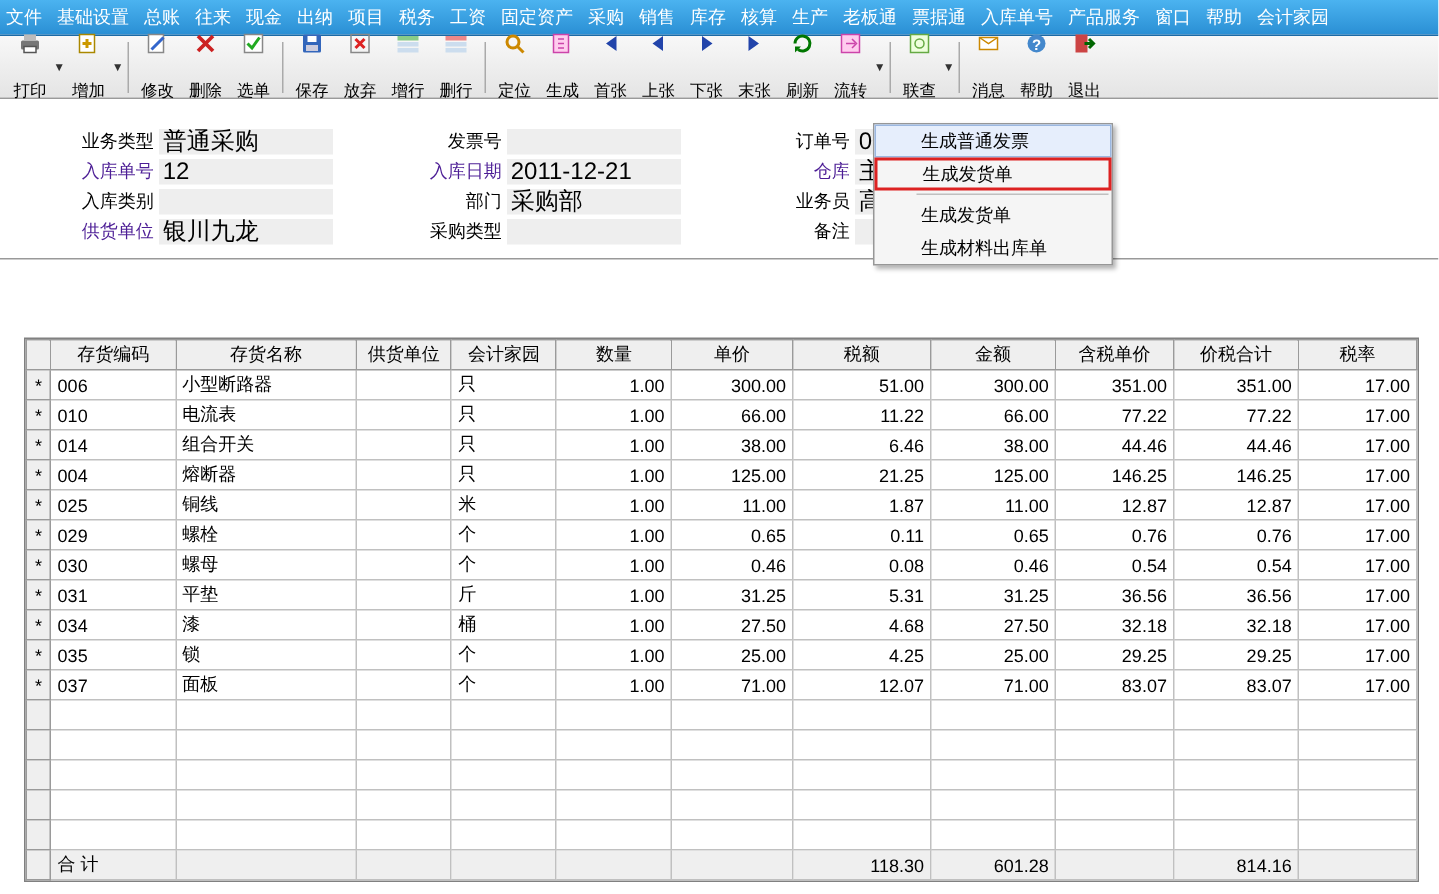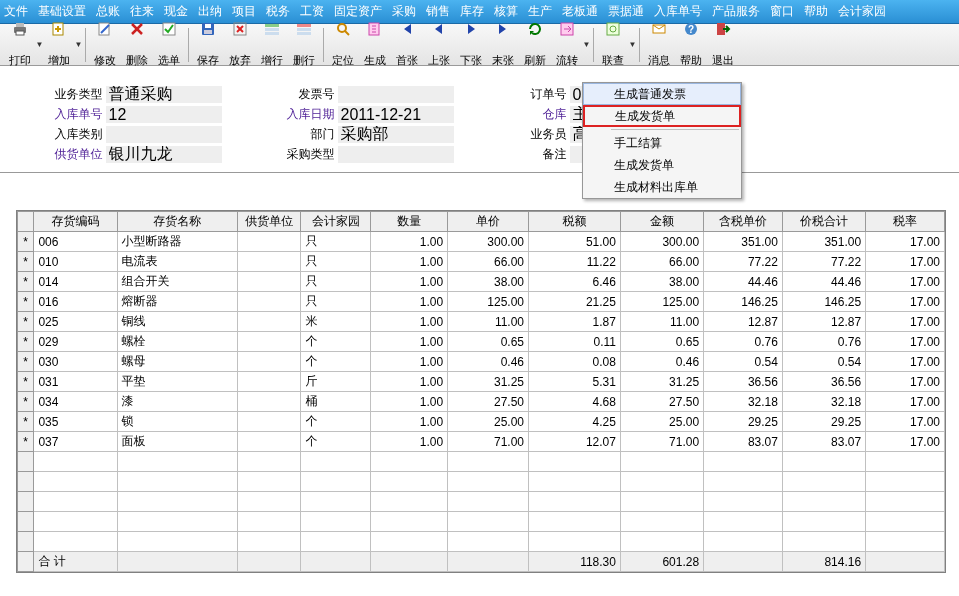--- a/index.html
+++ b/index.html
@@ -17,21 +17,21 @@
 .form-row{display:flex;margin-bottom:3px;}
 .form-cell{display:flex;align-items:center;width:232px;justify-content:center;}
 .form-cell label{width:60px;text-align:right;margin-right:3px;}
 .form-cell label.blue{color:#4c1d95;}
 .form-cell .field{background:#eee;border:none;height:17px;width:116px;padding:1px 3px;font-size:16px;font-family:inherit;color:#000;}
 .popup{position:absolute;left:582px;top:82px;width:160px;background:#f5f5f5;border:1px solid #979797;box-shadow:2px 2px 3px rgba(0,0,0,0.3);text-align:right;}
 .popup .mi{height:22px;display:flex;align-items:center;padding-left:30px;border:1px solid transparent;}
 .popup .mi:first-child{background:#e6eefc;border:1px solid #9bb7e0;}
 .popup .mi.hl{border:2px solid #d22;box-sizing:border-box;}
 .popup .sep{height:1px;background:#c0c0c0;margin:2px 2px 2px 28px;}
-.grid-wrap{position:absolute;left:16px;top:210px;width:930px;border:1px solid #808080;background:#fff;}
+.grid-wrap{position:absolute;left:16px;top:225px;width:930px;border:1px solid #808080;background:#fff;}
 .grid{border-collapse:collapse;table-layout:fixed;width:100%;}
 .grid th{background:#efefef;border:1px solid #9a9a9a;height:20px;font-weight:normal;font-size:12px;position:relative;}
 .grid th .h-in{display:flex;align-items:center;justify-content:center;}
 .grid td{border:1px solid #c0c0c0;height:20px;padding:0 4px;font-size:12px;white-space:nowrap;overflow:hidden;}
 .grid .mark{width:16px;text-align:center;background:#efefef;border:1px solid #9a9a9a;}
 .grid .txt{text-align:left;}
 .grid .num{text-align:right;}
 .grid .total-row td{background:#efefef;}
 svg{display:block;}
 </style>
@@ -363,21 +363,20 @@
         <label>备注</label>
         <input class="field" style="">
       </div>
     </div>
   </div>
 
 <div class="popup" id="popup">
     <div class="mi">生成普通发票</div>
     <div class="mi hl">生成发货单</div>
     <div class="sep"></div>
-    <div class="mi">手工结算</div>
     <div class="mi">生成发货单</div>
     <div class="mi">生成材料出库单</div>
   </div>
 
 <div class="grid-wrap">
   <table class="grid" id="grid">
       <colgroup>
         <col style="width: 15px;">
         <col style="width: 76px;">
         <col style="width: 110px;">
@@ -467,21 +466,21 @@
           <td class="num">1.00</td>
           <td class="num">38.00</td>
           <td class="num">6.46</td>
           <td class="num">38.00</td>
           <td class="num">44.46</td>
           <td class="num">44.46</td>
           <td class="num">17.00</td>
         </tr>
         <tr>
           <td class="mark">*</td>
-          <td class="txt">016</td>
+          <td class="txt">004</td>
           <td class="txt">熔断器</td>
           <td class="txt"></td>
           <td class="txt">只</td>
           <td class="num">1.00</td>
           <td class="num">125.00</td>
           <td class="num">21.25</td>
           <td class="num">125.00</td>
           <td class="num">146.25</td>
           <td class="num">146.25</td>
           <td class="num">17.00</td>

